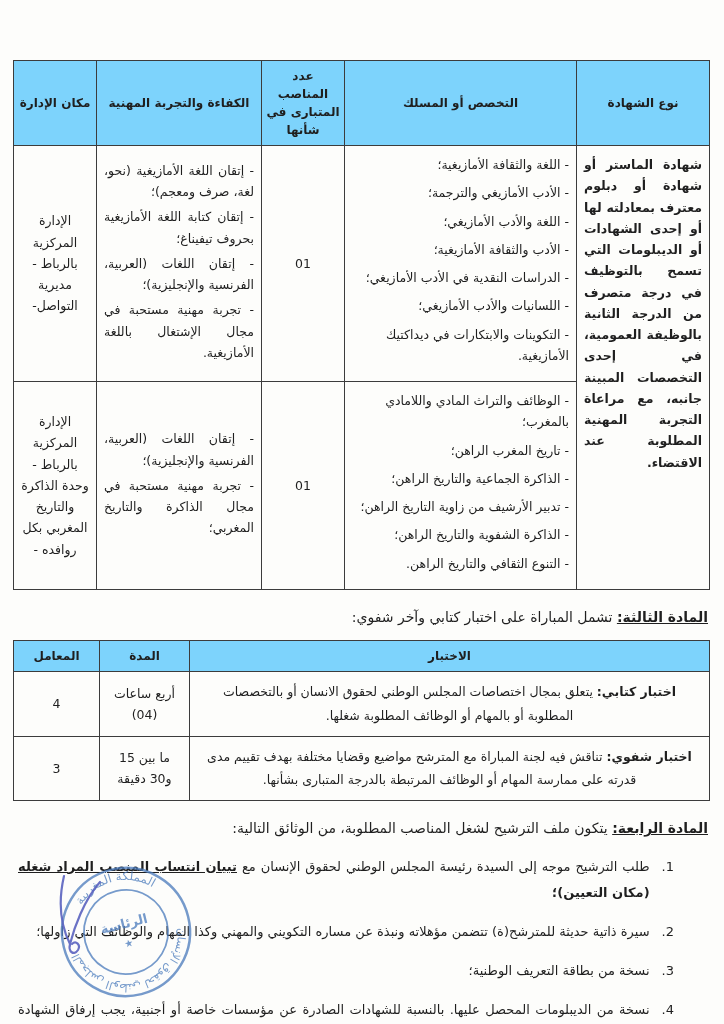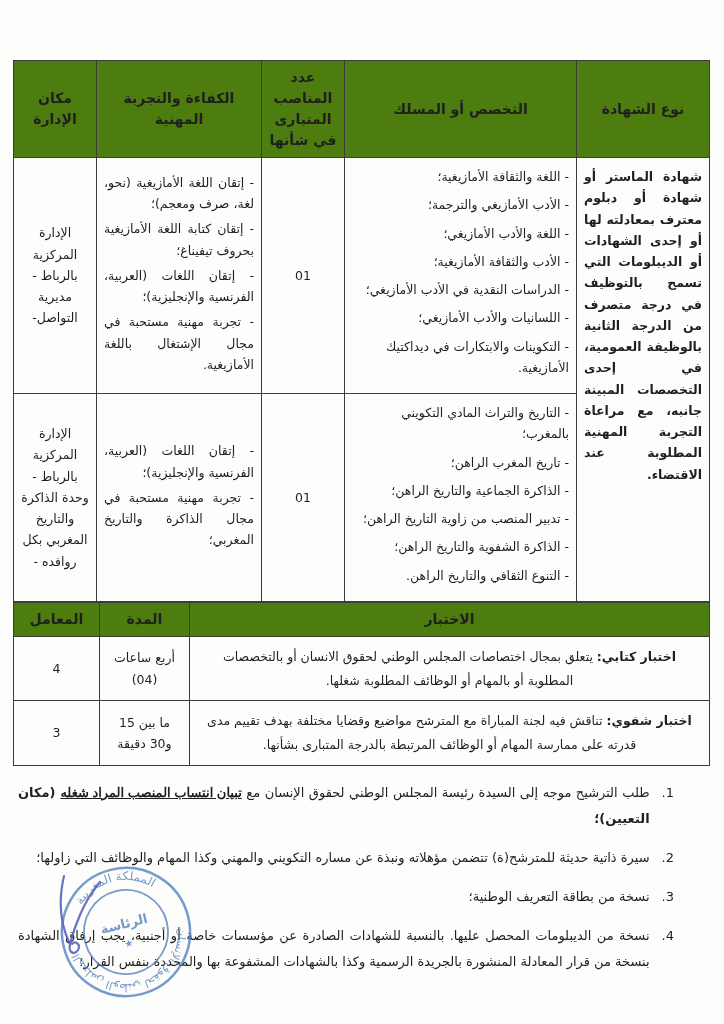--- a/index.html
+++ b/index.html
@@ -11,23 +11,23 @@
     background:#fdfdfb;
     font-family:"DejaVu Sans", sans-serif;
     color:#1f1f1f;
     direction:rtl;
     padding:60px 14px 0 14px;
     overflow:hidden;
   }
   table { border-collapse:collapse; width:696px; table-layout:fixed; }
   th, td { border:1.5px solid #3c3c3c; vertical-align:middle; }
   th {
-    background:#4d7c0f;
+    background:#7dd3fc;
     font-weight:bold;
-    font-size:14px;
+    font-size:12px;
     text-align:center;
     padding:6px 4px;
     line-height:1.5;
   }
   
   .main-table td { padding:8px 7px; font-size:12.5px; line-height:1.7;margin-left:29px; }
   .col-cert { width:133px; }
   .col-spec { width:232px; }
   .col-count { width:83px; }
   .col-skill { width:165px; }
@@ -55,21 +55,21 @@
   .exam-cell { text-align:center; padding:8px 14px; line-height:1.9; height:58px; }
   .exam-label { font-weight:bold; }
   .dur-cell, .coef-cell { text-align:center; line-height:1.7; padding:4px; }
   .coef-cell { font-size:14px; }
 
   
   .doc-list { margin:14px 36px 0 4px; }
   .doc-item { display:flex; gap:12px; margin-bottom:13px; font-size:13px; line-height:2.0; }
   .doc-num { direction:ltr; unicode-bidi:bidi-override; flex:0 0 auto; }
   .doc-text { flex:1 1 auto; text-align:justify; text-align-last:right; }
-  .u-bold { font-weight:bold; text-decoration:underline;font-family:Liberation Serif, serif; }
+  .u-bold { font-weight:bold; text-decoration:underline; }
   .b { font-weight:bold;margin-left:15px; }
 
   
   .stamp { position:absolute; left:46px; top:852px; width:160px; height:160px; pointer-events:none; opacity:0.85; }
   .signature { position:absolute; left:50px; top:872px; width:80px; height:95px; pointer-events:none; }
 </style>
 </head>
 <body>
 
 <div class="page">
@@ -112,40 +112,41 @@
             <li>إتقان كتابة اللغة الأمازيغية بحروف تيفيناغ؛</li>
             <li>إتقان اللغات (العربية، الفرنسية والإنجليزية)؛</li>
             <li>تجربة مهنية مستحبة في مجال الإشتغال باللغة الأمازيغية.</li>
           </ul>
         </td>
         <td class="loc-cell">الإدارة المركزية بالرباط - مديرية التواصل-</td>
       </tr>
       <tr class="row-2">
         <td class="list-cell">
           <ul>
-            <li>التاريخ والتراث المادي التكويني بالمغرب؛</li>
+            <li>الوظائف والتراث المادي واللامادي بالمغرب؛</li>
             <li>تاريخ المغرب الراهن؛</li>
             <li>الذاكرة الجماعية والتاريخ الراهن؛</li>
-            <li>تدبير المنصب من زاوية التاريخ الراهن؛</li>
+            <li>تدبير الأرشيف من زاوية التاريخ الراهن؛</li>
             <li>الذاكرة الشفوية والتاريخ الراهن؛</li>
             <li>التنوع الثقافي والتاريخ الراهن.</li>
           </ul>
         </td>
         <td class="count-cell">01</td>
         <td class="list-cell skills-cell">
           <ul>
             <li>إتقان اللغات (العربية، الفرنسية والإنجليزية)؛</li>
             <li>تجربة مهنية مستحبة في مجال الذاكرة والتاريخ المغربي؛</li>
           </ul>
         </td>
         <td class="loc-cell">الإدارة المركزية بالرباط - وحدة الذاكرة والتاريخ المغربي بكل روافده -</td>
       </tr>
     </tbody>
   </table>
 
+  <p class="article"><span class="article-title">المادة الثالثة:</span> <span>تشمل المباراة على اختبار كتابي وآخر شفوي:</span></p>
 
   <table class="exam-table">
     <colgroup>
         <col class="exam-col">
         <col class="dur-col">
         <col class="coef-col">
       </colgroup>
     <thead>
       <tr>
         <th>الاختبار</th>
@@ -160,20 +161,21 @@
         <td class="coef-cell">4</td>
       </tr>
       <tr>
         <td class="exam-cell"><span class="exam-label">اختبار شفوي:</span><span> تناقش فيه لجنة المباراة مع المترشح مواضيع وقضايا مختلفة بهدف تقييم مدى قدرته على ممارسة المهام أو الوظائف المرتبطة بالدرجة المتبارى بشأنها.</span></td>
         <td class="dur-cell">ما بين 15 و30 دقيقة</td>
         <td class="coef-cell">3</td>
       </tr>
     </tbody>
   </table>
 
+  <p class="article"><span class="article-title">المادة الرابعة:</span> <span>يتكون ملف الترشيح لشغل المناصب المطلوبة، من الوثائق التالية:</span></p>
 
   <div class="doc-list">
     <div class="doc-item">
       <span class="doc-num">.1</span>
       <span class="doc-text"><span>طلب الترشيح موجه إلى السيدة رئيسة المجلس الوطني لحقوق الإنسان مع </span><span class="u-bold">تبيان انتساب المنصب المراد شغله</span><span class="b"> (مكان التعيين)؛</span></span>
     </div>
     <div class="doc-item">
       <span class="doc-num">.2</span>
       <span class="doc-text">سيرة ذاتية حديثة للمترشح(ة) تتضمن مؤهلاته ونبذة عن مساره التكويني والمهني وكذا المهام والوظائف التي زاولها؛</span>
     </div>

